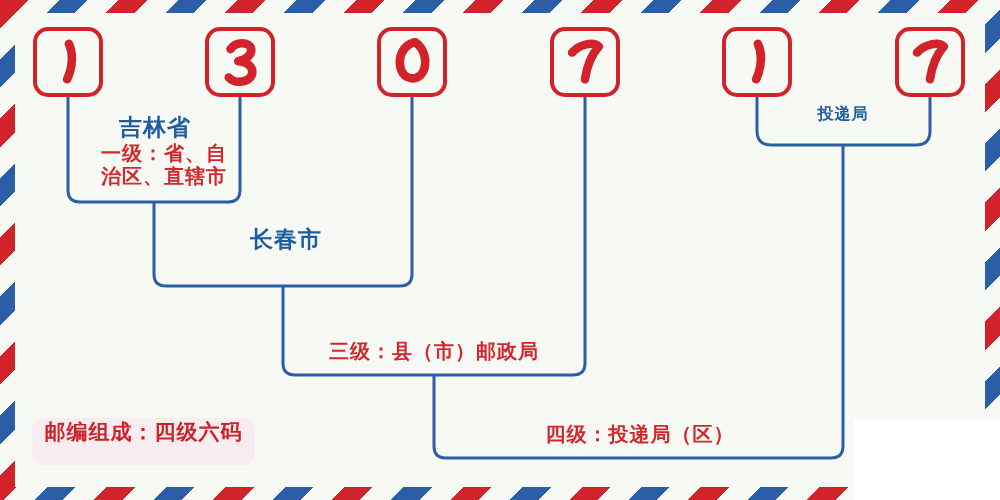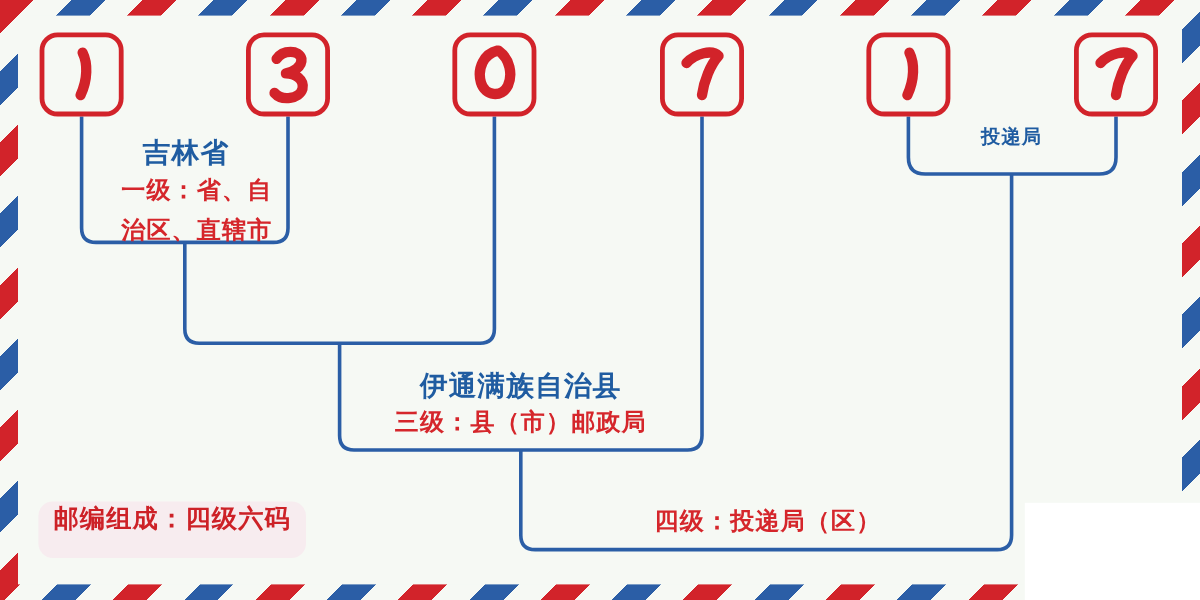--- a/index.html
+++ b/index.html
@@ -24,21 +24,21 @@
     border:4px solid #d2232a;border-radius:15px;background:#f6f9f4;
     display:flex;align-items:center;justify-content:center;
   }
   .digit-box svg{display:block;}
   .center-label{
     position:absolute;transform:translateX(-50%);
     text-align:right;white-space:nowrap;font-weight:bold;
   }
   .region-name{color:#1f5ca1;font-size:23px;letter-spacing:1px;}
   .level-desc{color:#d5262b;font-size:20px;letter-spacing:1px;}
-  .wrap2{white-space:normal;width:142px;line-height:33px;}
+  .wrap2{white-space:normal;width:142px;line-height:23px;}
   .badge{
     position:absolute;left:32px;top:418px;width:223px;height:47px;
     background:#f7ecef;border-radius:12px;
     display:flex;justify-content:center;
     color:#cd2127;font-size:21px;font-weight:bold;letter-spacing:1px;
   }
 </style>
 </head>
 <body>
 
@@ -82,22 +82,22 @@
     </div>
   <div class="digit-box" style="left:895px">
       <svg width="58" height="62" viewBox="0 0 64 72">
         <path stroke="#d2232a" stroke-width="10" stroke-linecap="round" stroke-linejoin="round" fill="none" d="M17 25 C26 15 42 12 48 18 C40 27 34 42 32 56"></path>
       </svg>
     </div>
 
   <div class="center-label region-name" style="left:155px;top:112px">吉林省</div>
   <div class="center-label level-desc wrap2" style="left:156px;top:142px">一级：省、自治区、直辖市</div>
 
+  <div class="center-label region-name" style="left:286px;top:224px">长春市</div>
 
-  <div class="center-label region-name" style="left:434px;top:306px">伊通满族自治县</div>
   <div class="center-label level-desc" style="left:434px;top:338px">三级：县（市）邮政局</div>
 
   <div class="center-label level-desc" style="left:640px;top:421px">四级：投递局（区）</div>
 
   <div class="center-label region-name" style="left:843px;top:104px;font-size:16px">投递局</div>
 
   <div class="badge">
     <span>邮编组成：四级六码</span>
   </div>
 </div>

